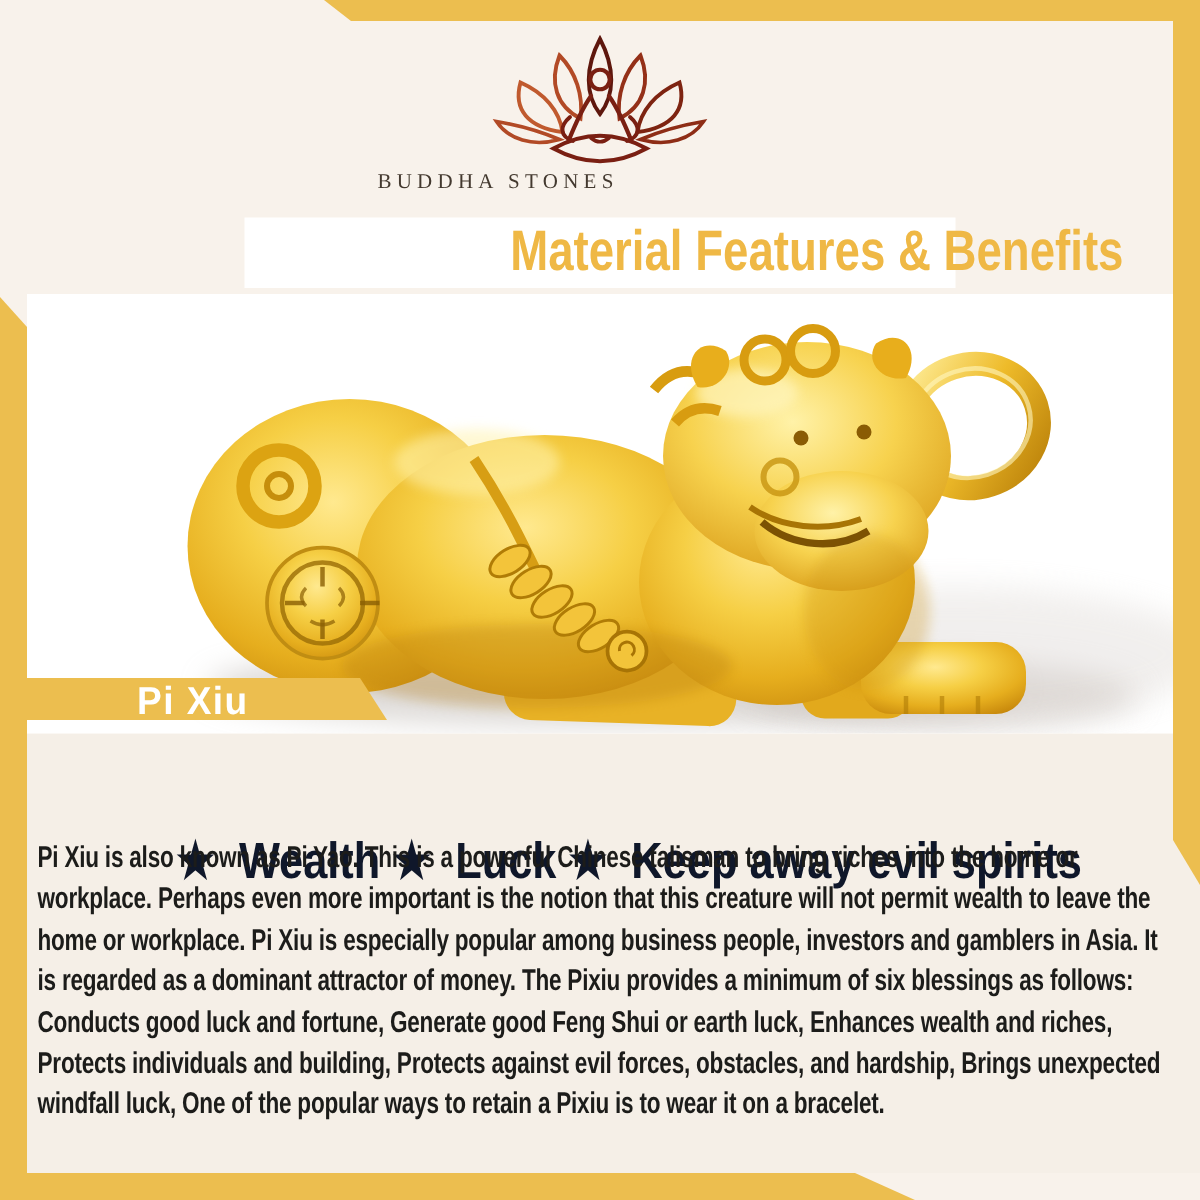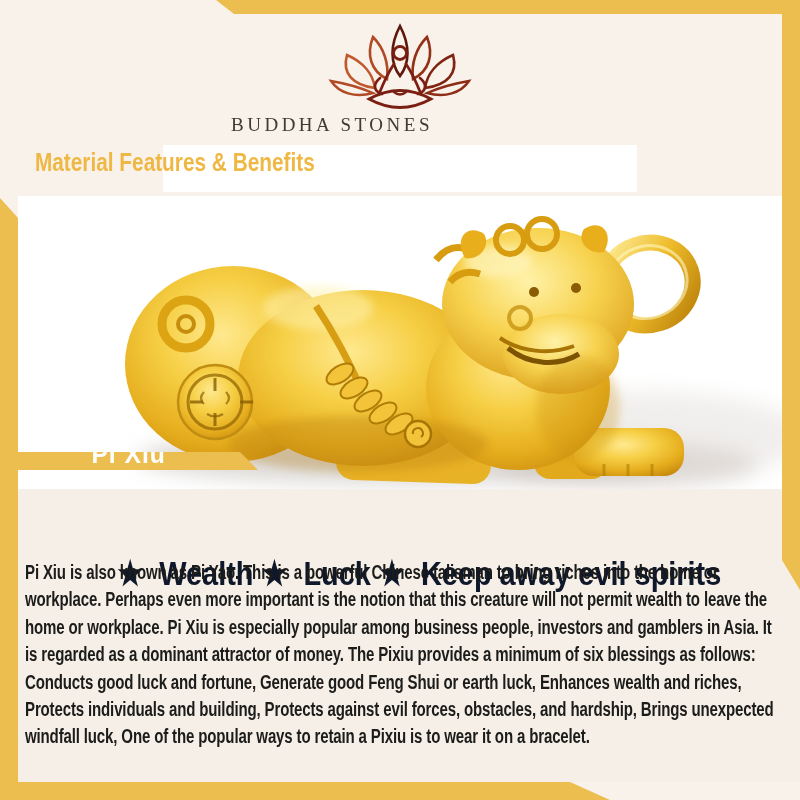--- a/index.html
+++ b/index.html
@@ -13,37 +13,37 @@
   .frame-right{left:782px;top:0;width:18px;height:590px;
     clip-path:polygon(0 0,100% 0,100% 100%,0 calc(100% - 30px));}
   .frame-left{left:0;top:198px;width:18px;height:602px;
     clip-path:polygon(0 0,100% 20px,100% 100%,0 100%);}
   .frame-bottom{left:0;top:782px;width:610px;height:18px;
     clip-path:polygon(0 0,calc(100% - 40px) 0,100% 100%,0 100%);}
 
   
   .logo-svg{position:absolute;left:325px;top:22px;width:150px;height:90px;}
   .brand-name{position:absolute;left:0;top:114px;width:664px;text-align:center;
-    font-family:"Liberation Serif",serif;font-size:19px;font-weight:400;
+    font-family:"Liberation Serif",serif;font-size:14px;font-weight:400;
     letter-spacing:3.5px;color:#43392F;}
 
   
   .title-band{position:absolute;left:163px;top:145px;width:474px;height:47px;background:#FFFFFF;}
-  .title-text{position:absolute;left:0;top:147px;width:800px;text-align:left;
-    font-size:26px;font-weight:700;color:#EFB845;letter-spacing:0;}
+  .title-text{position:absolute;left:0;top:147px;width:800px;text-align:right;
+    font-size:38px;font-weight:700;color:#EFB845;letter-spacing:0;}
   .title-text span{display:inline-block;transform:scaleX(0.8);transform-origin:center;white-space:nowrap;}
 
   
   .photo-area{position:absolute;left:18px;top:196px;width:764px;height:293px;background:#FFFFFF;overflow:hidden;}
   .photo-area svg{position:absolute;left:0;top:0;}
 
   
-  .ribbon{position:absolute;left:-2px;top:256px;width:242px;height:18px;background:#ECBE4F;
+  .ribbon{position:absolute;left:-2px;top:256px;width:242px;height:28px;background:#ECBE4F;
     clip-path:polygon(0 0,calc(100% - 18px) 0,100% 100%,0 100%);
-    display:flex;align-items:flex-end;justify-content:center;}
+    display:flex;align-items:flex-start;justify-content:center;}
   .ribbon-label{font-size:26px;font-weight:700;color:#FFFFFF;letter-spacing:1px;
     padding-right:18px;transform:scaleX(0.95);}
 
   
   .benefits-bg{position:absolute;left:0;top:489px;width:800px;height:293px;background:#F5EFE7;}
   .headline{position:absolute;left:0;top:514px;width:800px;text-align:center;
     font-size:34px;font-weight:700;color:#0f172a;white-space:pre;}
   .headline span{display:inline-block;transform:scaleX(0.85);transform-origin:center;white-space:pre;}
   .paragraph{position:absolute;left:25px;top:559px;width:1005px;
     transform:scaleX(0.752);transform-origin:top left;

